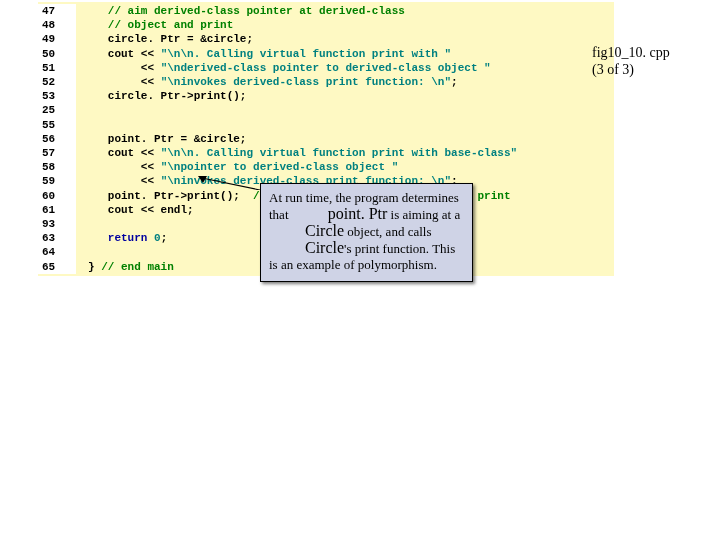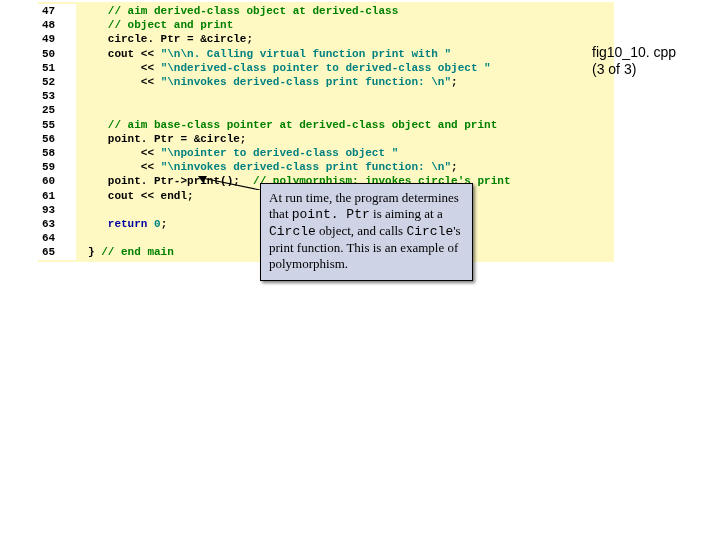--- a/index.html
+++ b/index.html
@@ -47,64 +47,66 @@
     color: #008080;
   }
   .keyword {
     color: #0000a0;
     text-align: right;
   }
   .caption {
     position: absolute;
     left: 592px;
     top: 44px;
-    font-family: Liberation Sans, sans-serif;
+    font-family: Liberation Serif, serif;
     font-size: 14px;
     line-height: 17px;
   }
   .callout {
     position: absolute;
     left: 260px;
     top: 183px;
     width: 195px;
     background: #cfd3e6;
     border: 1px solid #000;
     box-shadow: 2px 2px 3px rgba(0,0,0,0.5);
     padding: 6px 8px 8px 8px;
     font-family: "Times New Roman", serif;
     font-size: 13px;
     line-height: 16px;
   }
   .callout .mono {
-    font-family: Liberation Mono, monospace;
-    font-size: 13px;
+    font-family: Liberation Serif, serif;
+    font-size: 16px;
+    margin-left: 36px;
   }
   .arrow-line {
     position: absolute;
     left: 198px;
     top: 176px;
     width: 62px;
     height: 14px;
     pointer-events: none;
   }
 </style>
 </head>
 <body>
 
 <div class="code-block" id="code-block">
-    <div class="code-line"><span class="lineno">47</span><span class="code-text">   <span class="comment">// aim derived-class object at derived-class</span></span></div>
+    <div class="code-line"><span class="lineno">47</span><span class="code-text">   <span class="comment">// aim derived-class pointer at derived-class</span></span></div>
     <div class="code-line"><span class="lineno">48</span><span class="code-text">   <span class="comment">// object and print</span></span></div>
     <div class="code-line"><span class="lineno">49</span><span class="code-text">   <span>circle. Ptr = &amp;circle;</span></span></div>
     <div class="code-line"><span class="lineno">50</span><span class="code-text">   <span>cout &lt;&lt; </span><span class="string">"\n\n. Calling virtual function print with "</span></span></div>
     <div class="code-line"><span class="lineno">51</span><span class="code-text">        <span>&lt;&lt; </span><span class="string">"\nderived-class pointer to derived-class object "</span></span></div>
     <div class="code-line"><span class="lineno">52</span><span class="code-text">        <span>&lt;&lt; </span><span class="string">"\ninvokes derived-class print function: \n"</span><span>;</span></span></div>
-    <div class="code-line"><span class="lineno">53</span></div>
+    <div class="code-line"><span class="lineno">53</span><span class="code-text">   <span>circle. Ptr-&gt;print();</span></span></div>
     <div class="code-line"><span class="lineno">25</span><span class="code-text"></span></div>
-    <div class="code-line"><span class="lineno">55</span><span class="code-text">   <span class="comment">// aim base-class pointer at derived-class object and print</span></span></div>
+    <div class="code-line"><span class="lineno">55</span></div>
     <div class="code-line"><span class="lineno">56</span><span class="code-text">   <span>point. Ptr = &amp;circle;</span></span></div>
+    <div class="code-line"><span class="lineno">57</span><span class="code-text">   <span>cout &lt;&lt; </span><span class="string">"\n\n. Calling virtual function print with base-class"</span></span></div>
     <div class="code-line"><span class="lineno">58</span><span class="code-text">        <span>&lt;&lt; </span><span class="string">"\npointer to derived-class object "</span></span></div>
     <div class="code-line"><span class="lineno">59</span><span class="code-text">        <span>&lt;&lt; </span><span class="string">"\ninvokes derived-class print function: \n"</span><span>;</span></span></div>
     <div class="code-line"><span class="lineno">60</span><span class="code-text">   <span>point. Ptr-&gt;print();  </span><span class="comment">// polymorphism: invokes circle's print</span></span></div>
     <div class="code-line"><span class="lineno">61</span><span class="code-text">   <span>cout &lt;&lt; endl;</span></span></div>
     <div class="code-line"><span class="lineno">93</span><span class="code-text"></span></div>
     <div class="code-line"><span class="lineno">63</span><span class="code-text">   <span class="keyword">return</span><span> </span><span class="string">0</span><span>;</span></span></div>
     <div class="code-line"><span class="lineno">64</span><span class="code-text"></span></div>
     <div class="code-line"><span class="lineno">65</span><span class="code-text"><span>} </span><span class="comment">// end main</span></span></div>
   </div>
 

